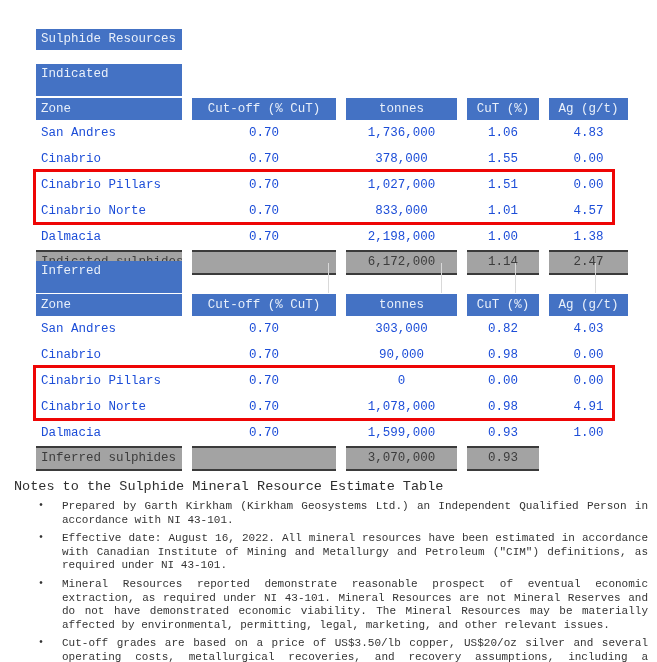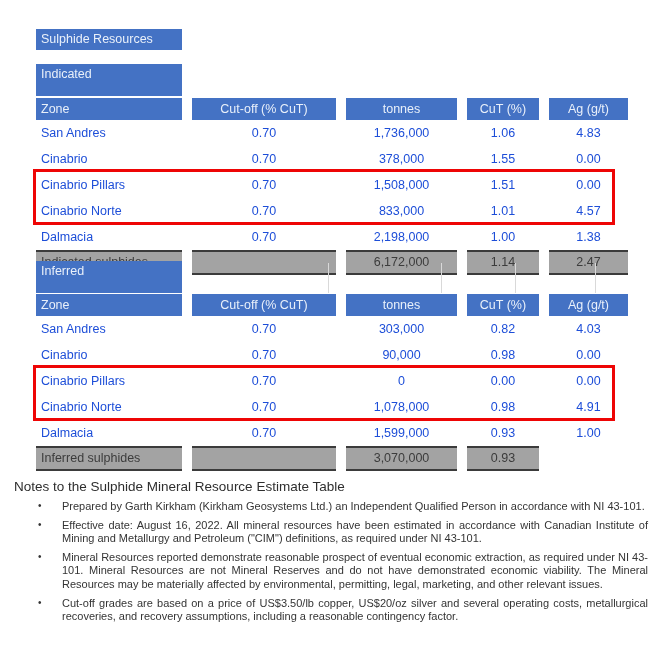--- a/index.html
+++ b/index.html
@@ -1,18 +1,18 @@
 <!DOCTYPE html>
 <html><head>
 <meta charset="utf-8">
 <style>
   html,body{margin:0;padding:0;background:#ffffff;}
   #page{
     position:relative;width:657px;height:662px;background:#ffffff;
-    font-family:Liberation Sans, sans-serif;
+    font-family:Liberation Mono, monospace;
     color:#3f3f3f;overflow:hidden;
   }
   
   .chip{
     background:#4472C4;color:#e9f0fa;font-size:12.5px;
     padding:0 0 0 5px;box-sizing:border-box;white-space:nowrap;
   }
   .title-chip{position:absolute;left:36px;top:29px;width:146px;height:21px;line-height:21px;}
   
   .section{position:absolute;left:36px;width:560px;}
@@ -79,21 +79,21 @@
       <div class="cell zone">Cinabrio</div>
       <div class="cell">0.70</div>
       <div class="cell">378,000</div>
       <div class="cell">1.55</div>
       <div class="cell">0.00</div>
     </div>
     <div class="hl-group">
       <div class="trow drow">
         <div class="cell zone">Cinabrio Pillars</div>
         <div class="cell">0.70</div>
-        <div class="cell">1,508,000</div>
+        <div class="cell">1,027,000</div>
         <div class="cell">1.51</div>
         <div class="cell">0.00</div>
       </div>
       <div class="trow drow">
         <div class="cell zone">Cinabrio Norte</div>
         <div class="cell">0.70</div>
         <div class="cell">833,000</div>
         <div class="cell">1.01</div>
         <div class="cell">4.57</div>
       </div>

